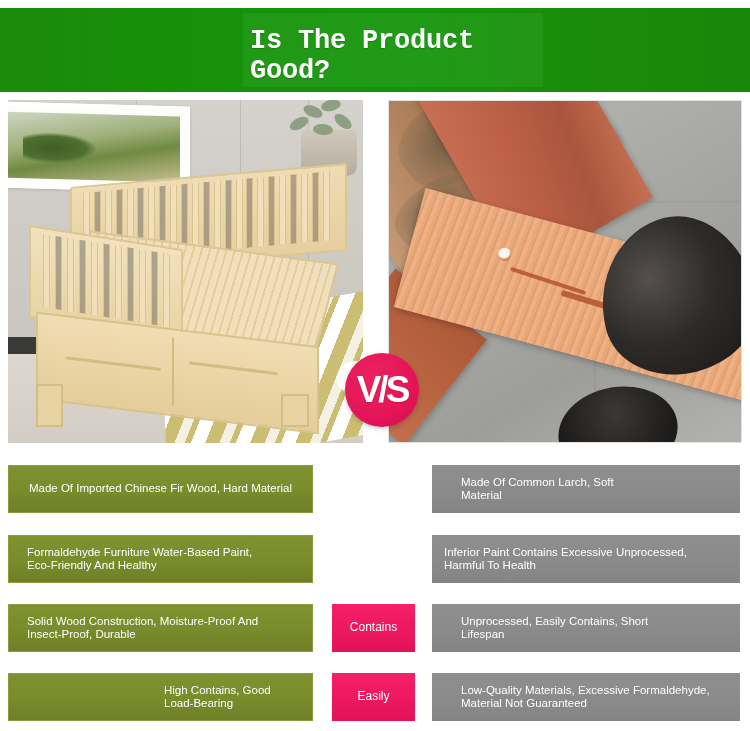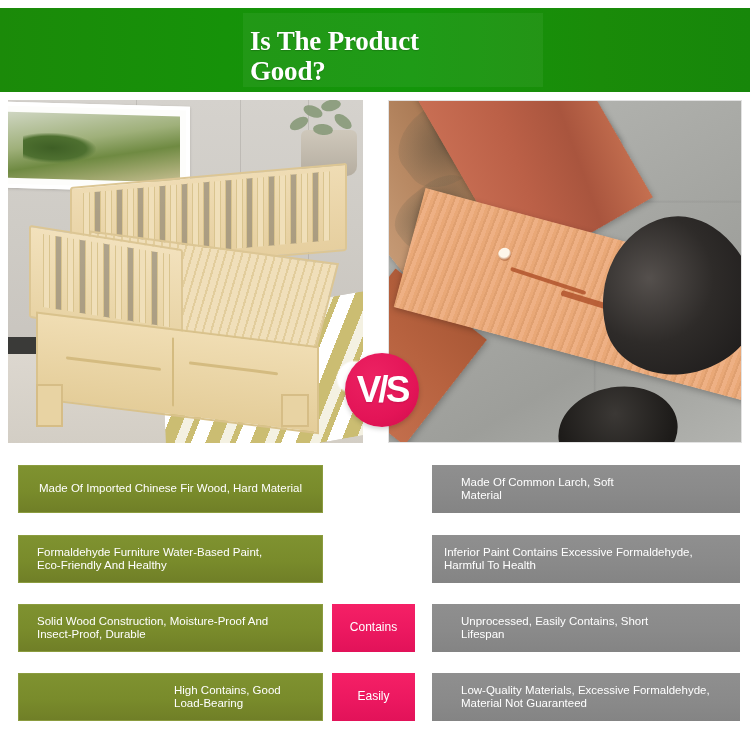--- a/index.html
+++ b/index.html
@@ -42,21 +42,21 @@
   .banner-title {
     position: absolute;
     left: 250px;
     top: 18px;
     width: 330px;
     color: #ffffff;
     font-size: 27px;
     line-height: 30px;
     font-weight: bold;
     letter-spacing: -0.2px;
-    font-family: Liberation Serif, serif;
+    font-family: Liberation Mono, monospace;
     text-shadow: 0 1px 1px rgba(0,0,0,0.18);
     white-space: pre-line;
   }
 
   
   .photos {
     position: absolute;
     left: 0;
     top: 100px;
     width: 750px;
@@ -277,21 +277,21 @@
     align-items: center;
     color: #ffffff;
     font-family: "Liberation Sans", sans-serif;
     font-size: 11.5px;
     line-height: 13.5px;
     font-weight: normal;
     white-space: pre-line;
     overflow: visible;
   }
   .cell-pro {
-    left: 18px;
+    left: 8px;
     width: 305px;
     background: linear-gradient(180deg,#7f9230 0%,#798b2b 55%,#707f27 100%);
     border: 1px solid #8b9c3f;
     padding: 0 10px;
   }
   .cell-pro.indent  { justify-content: flex-start; padding-left: 18px; }
   .cell-pro.center  { justify-content: center; text-align: center; padding-left: 10px; }
   .cell-mid {
     left: 332px;
     width: 83px;
@@ -439,21 +439,21 @@
 
     <div class="row" style="top:22px">
       <div class="cell cell-pro center">Made Of Imported Chinese Fir Wood, Hard Material</div>
       <div class="cell cell-con pad-more">Made Of Common Larch, Soft
 Material</div>
     </div>
 
     <div class="row" style="top:92px">
       <div class="cell cell-pro indent">Formaldehyde Furniture Water-Based Paint,
 Eco-Friendly And Healthy</div>
-      <div class="cell cell-con">Inferior Paint Contains Excessive Formaldehyde,
+      <div class="cell cell-con">Inferior Paint Contains Excessive Unprocessed,
 Harmful To Health</div>
     </div>
 
     <div class="row" style="top:161px">
       <div class="cell cell-pro indent">Solid Wood Construction, Moisture-Proof And
 Insect-Proof, Durable</div>
       <div class="cell cell-mid">
         <span class="mid-label">Contains</span>
       </div>
       <div class="cell cell-con pad-more">Unprocessed, Easily Contains, Short

